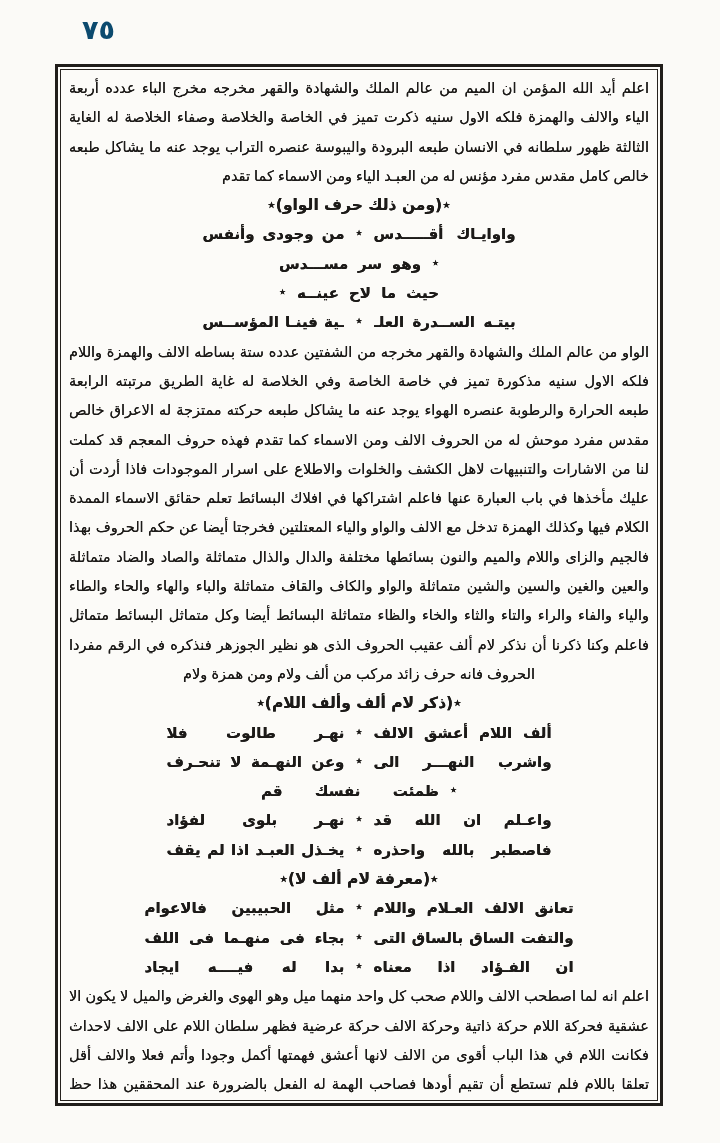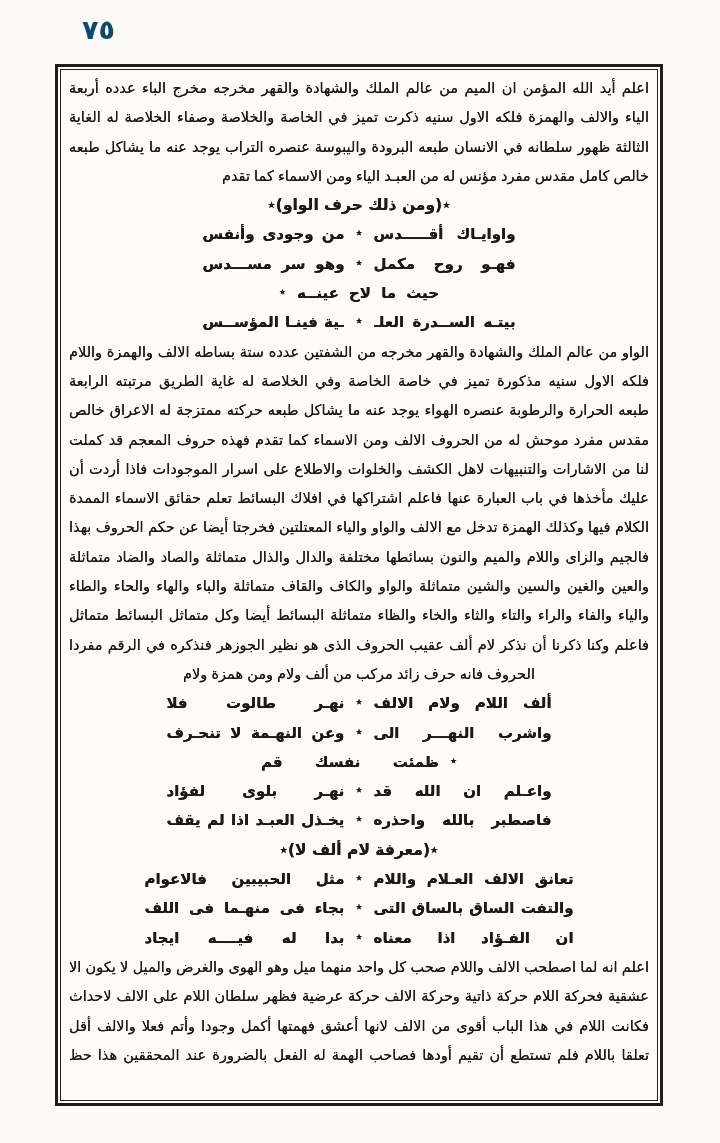--- a/index.html
+++ b/index.html
@@ -96,21 +96,20 @@
 
     <div class="heading"><span class="orn">٭(</span><span>ومن ذلك حرف الواو</span><span class="orn">)٭</span></div>
 
     <div class="poem1">
       <div class="verse">
         <span class="hemi">واوايـاك أقـــــدس</span>
         <span class="sep">٭</span>
         <span class="hemi">من وجودى وأنفس</span>
       </div>
       <div class="verse">
-        <span class="hemi">فهـو روح مكمل</span>
         <span class="sep">٭</span>
         <span class="hemi">وهو سر مســـدس</span>
       </div>
       <div class="verse">
         <span class="hemi">حيث ما لاح عينــه</span>
         <span class="sep">٭</span>
       </div>
       <div class="verse">
         <span class="hemi">بيتـه الســدرة العلـ</span>
         <span class="sep">٭</span>
@@ -126,24 +125,25 @@
       <div class="line">لنا من الاشارات والتنبيهات لاهل الكشف والخلوات والاطلاع على اسرار الموجودات فاذا أردت أن يسهل</div>
       <div class="line">عليك مأخذها في باب العبارة عنها فاعلم اشتراكها في افلاك البسائط تعلم حقائق الاسماء الممدة لها فالالف قد تقدم</div>
       <div class="line">الكلام فيها وكذلك الهمزة تدخل مع الالف والواو والياء المعتلتين فخرجتا أيضا عن حكم الحروف بهذا الوجه</div>
       <div class="line">فالجيم والزاى واللام والميم والنون بسائطها مختلفة والدال والذال متماثلة والصاد والضاد متماثلة</div>
       <div class="line">والعين والغين والسين والشين متماثلة والواو والكاف والقاف متماثلة والباء والهاء والحاء والطاء</div>
       <div class="line">والياء والفاء والراء والتاء والثاء والخاء والظاء متماثلة البسائط أيضا وكل متماثل البسائط متماثل الاسماء</div>
       <div class="line">فاعلم وكنا ذكرنا أن نذكر لام ألف عقيب الحروف الذى هو نظير الجوزهر فنذكره في الرقم مفردا عن</div>
       <div class="line centerline">الحروف فانه حرف زائد مركب من ألف ولام ومن همزة ولام</div>
     </div>
 
+    <div class="heading"><span class="orn">٭(</span><span>ذكر لام ألف وألف اللام</span><span class="orn">)٭</span></div>
 
     <div class="poem2">
       <div class="verse">
-        <span class="hemi">ألف اللام ولام الالف</span>
+        <span class="hemi">ألف اللام أعشق الالف</span>
         <span class="sep">٭</span>
         <span class="hemi">نهـر طالوت فلا تغـــترف</span>
       </div>
       <div class="verse">
         <span class="hemi">واشرب النهـــر الى آخره</span>
         <span class="sep">٭</span>
         <span class="hemi">وعن النهـمة لا تنحـرف</span>
       </div>
       <div class="verse">
         <span class="sep">٭</span>

